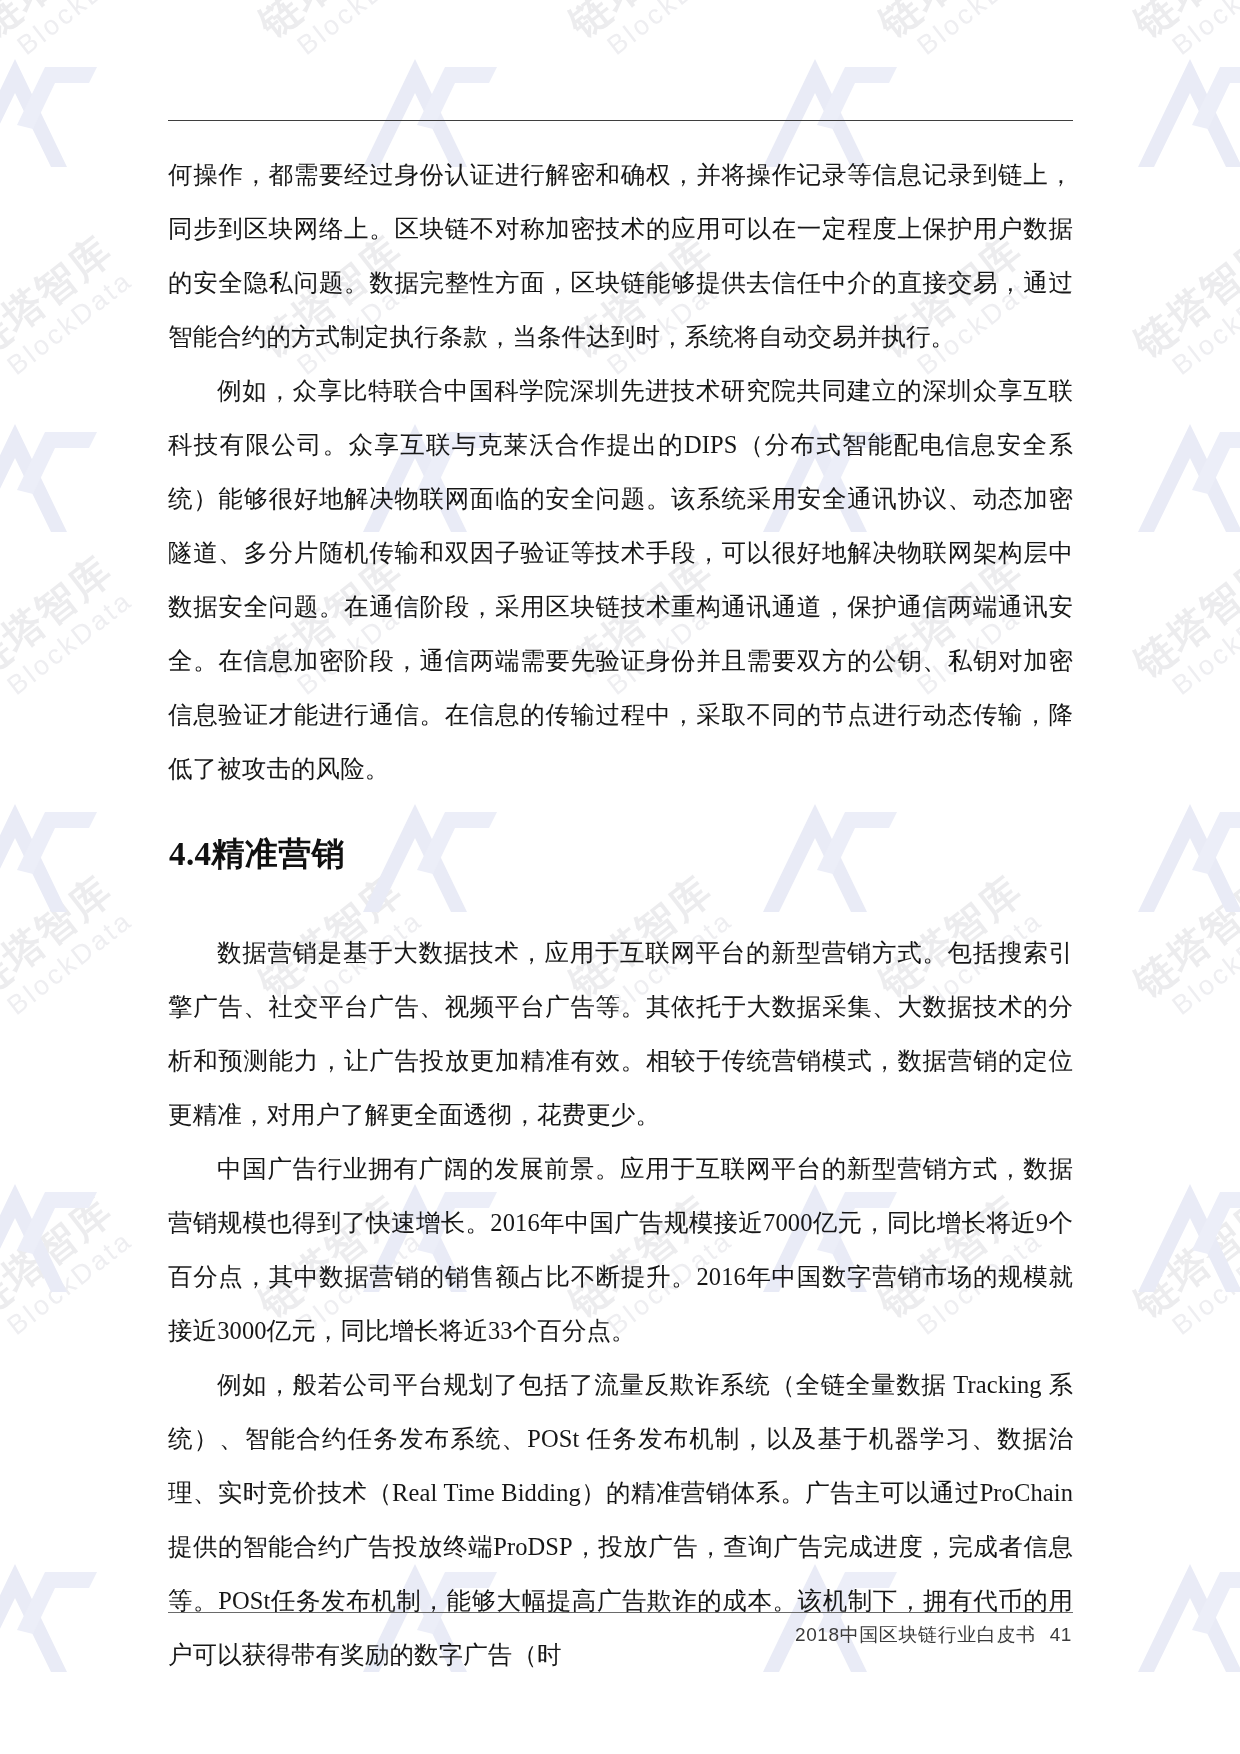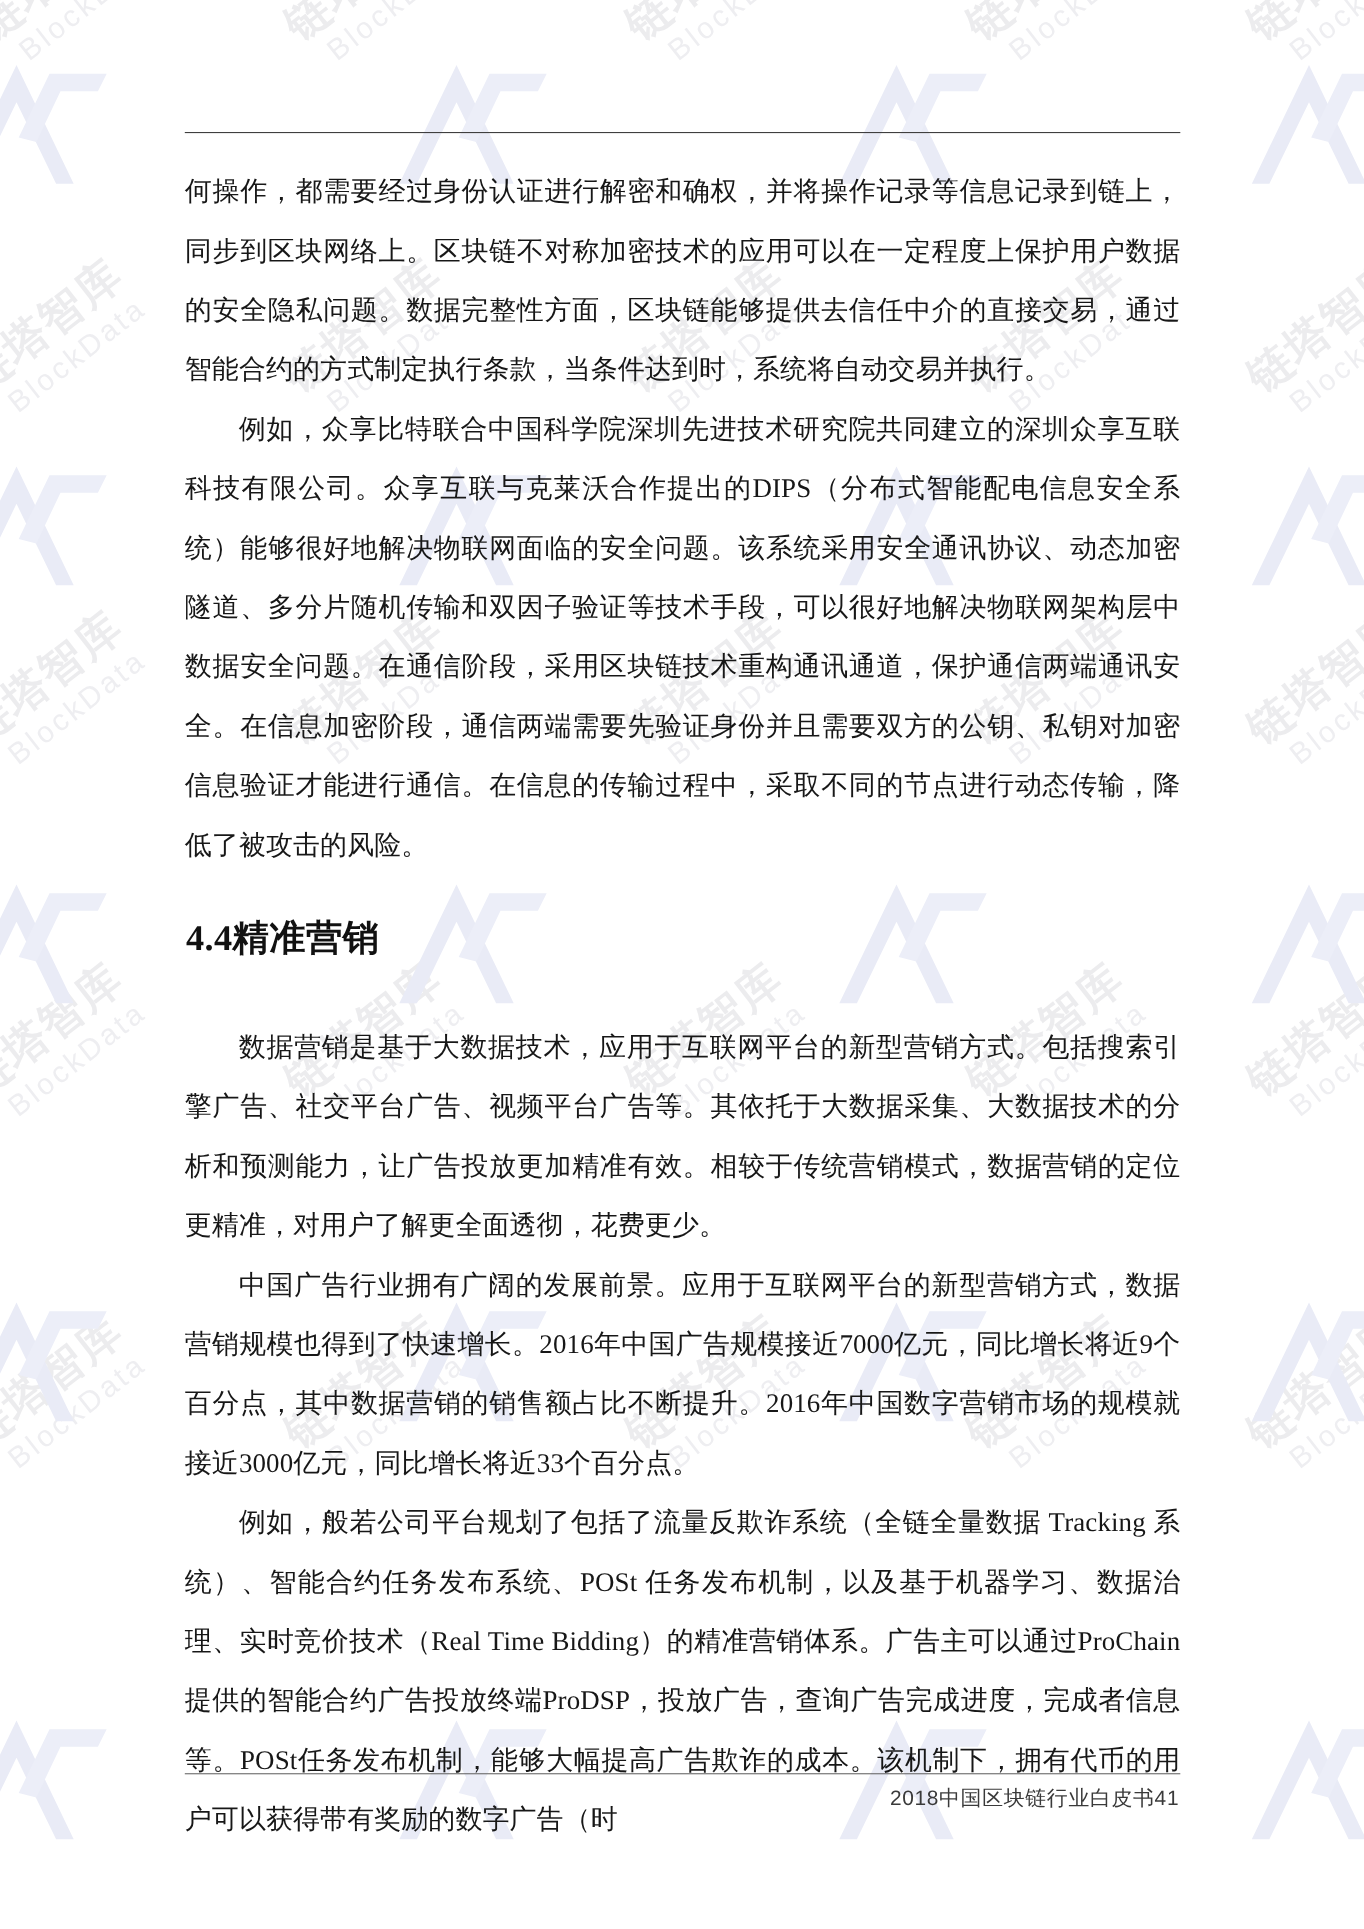--- a/index.html
+++ b/index.html
@@ -100,20 +100,21 @@
     position: absolute;
     right: 168px;
     top: 1622px;
     font-family: "Liberation Sans", "DejaVu Sans", sans-serif;
     font-size: 19px;
     color: #3a3a3a;
     letter-spacing: 0.6px;
     white-space: nowrap;
   }
   #footer-title .page-no {
+    margin-left: 14px;
   }
 
   
   #content {
     position: absolute;
     left: 168px;
     top: 148px;
     width: 905px;
   }
   p.para {

